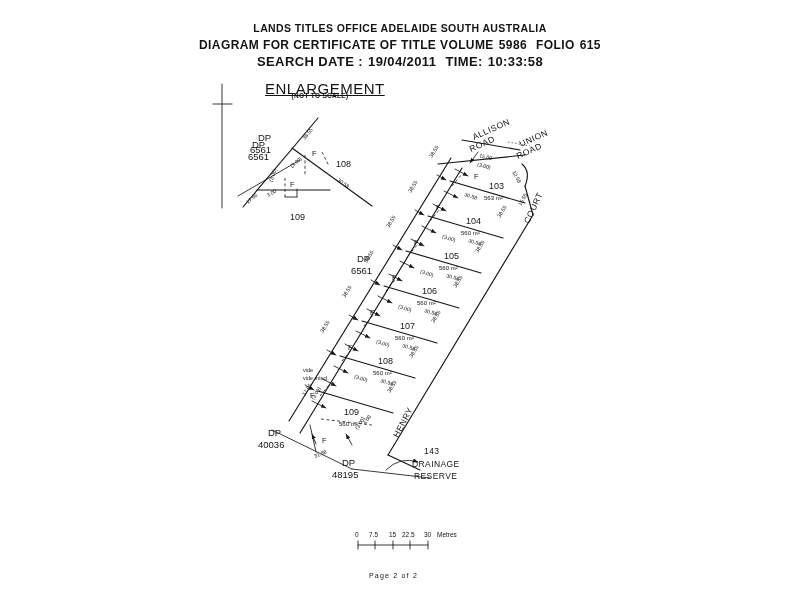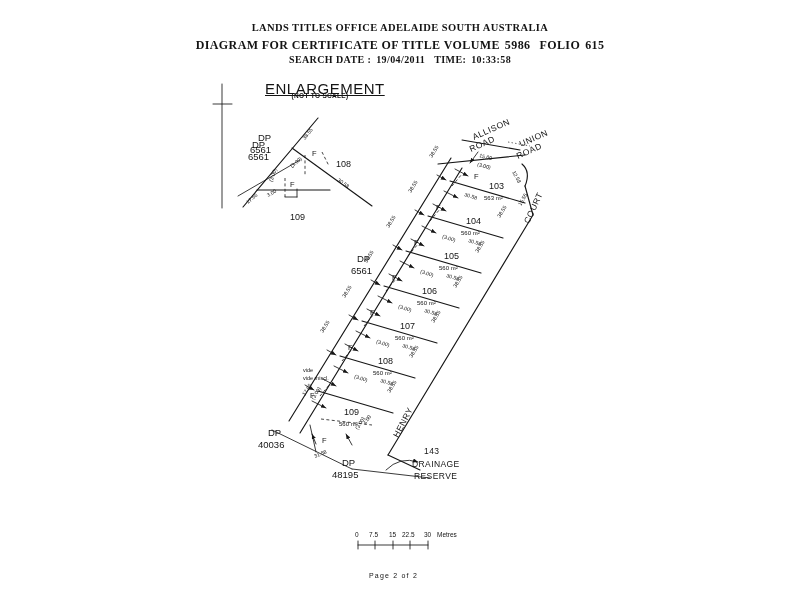--- a/index.html
+++ b/index.html
@@ -22,33 +22,32 @@
 
   
   .hdr {
     position: absolute;
     left: 0;
     width: 800px;
     text-align: center;
     font-weight: bold;
     letter-spacing: 0.4px;
     color: #141414;
-    font-family: Liberation Serif, serif;
   }
   #hdr-line1 {
     top: 22px;
     font-size: 10.5px;
   }
   #hdr-line2 {
     top: 38px;
     font-size: 12px;
   }
   #hdr-line3 {
     top: 54px;
-    font-size: 10px;
+    font-size: 13px;
   }
   .hdr .v {
     font-weight: bold;
   }
   .hdr .sp {
     display: inline-block;
     width: 9px;
   }
   .hdr .sp-sm {
     display: inline-block;

